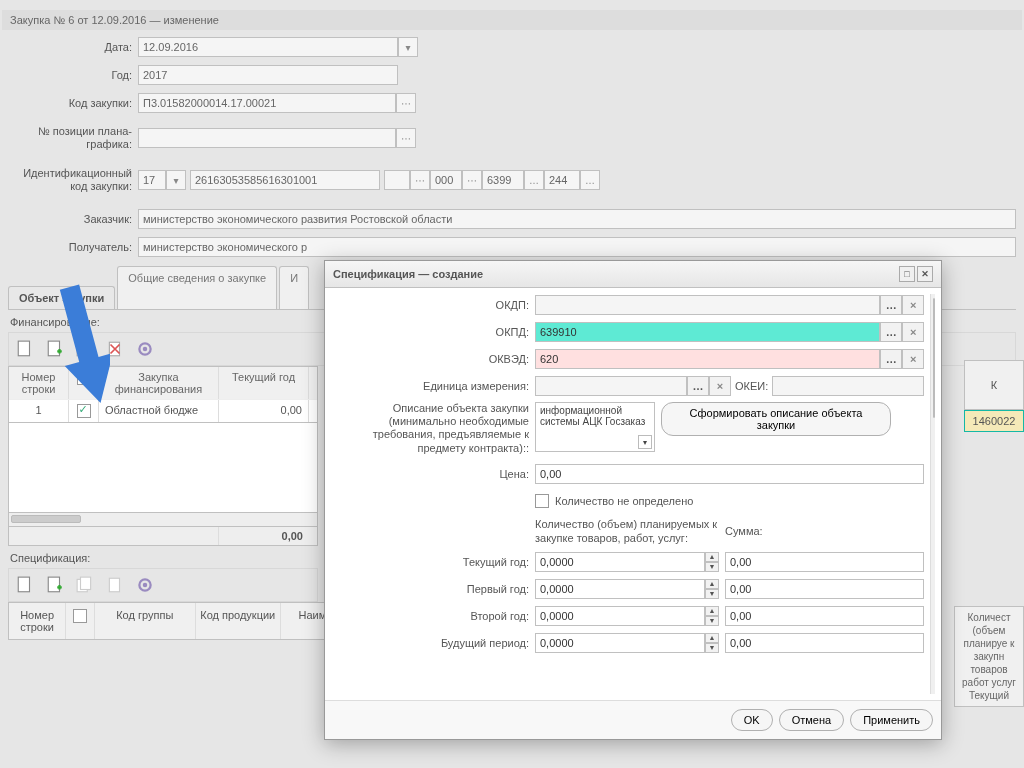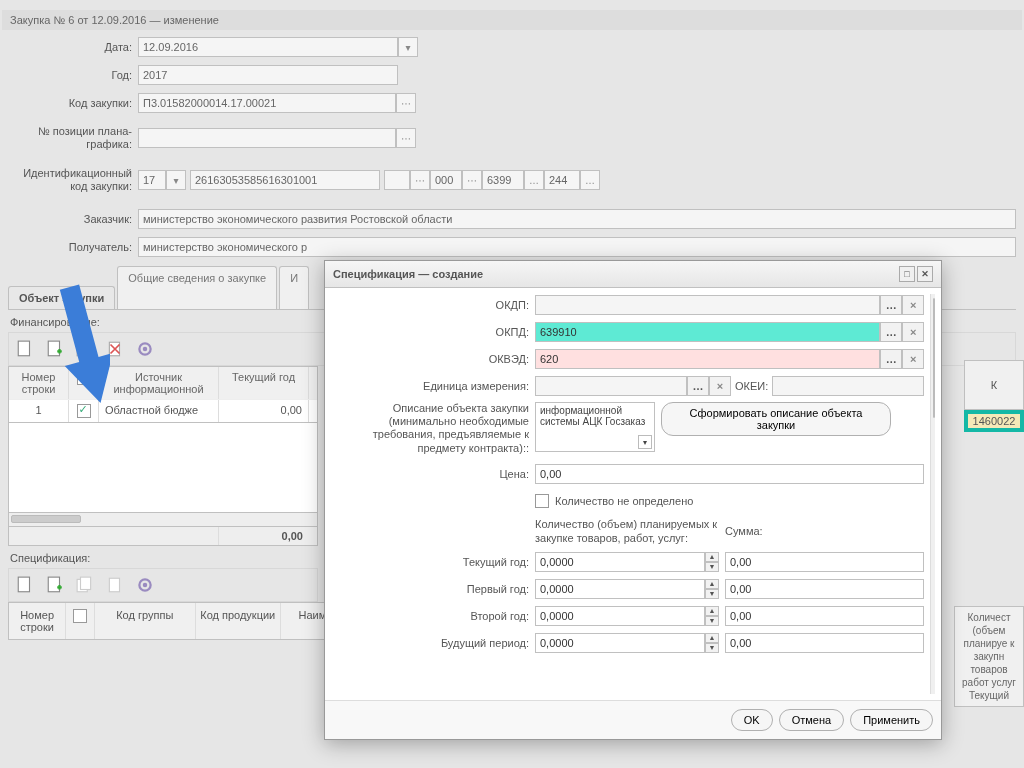--- a/index.html
+++ b/index.html
@@ -43,21 +43,21 @@
 .desc-box { width: 120px; height: 50px; border: 1px solid #c0c0c0; background: #fff; padding: 2px 4px; font-size: 10px; color: #444; overflow: hidden; position: relative; }
 .desc-box .dd { position: absolute; right: 2px; bottom: 2px; width: 14px; height: 14px; border: 1px solid #bbb; display: inline-flex; align-items: center; justify-content: center; font-size: 8px; }
 .btn { height: 22px; padding: 0 12px; border: 1px solid #b0b0b0; background: #f6f6f6; cursor: pointer; font-size: 11px; border-radius: 12px; }
 .modal-footer { border-top: 1px solid #ddd; padding: 8px; display: flex; justify-content: flex-end; gap: 6px; background: #f8f8f8; }
 .spinner { display: flex; flex-direction: column; }
 .spinner .sp { width: 14px; height: 10px; border: 1px solid #c0c0c0; background: #f2f2f2; display: flex; align-items: center; justify-content: center; font-size: 7px; cursor: pointer; }
 .checkbox { width: 14px; height: 14px; border: 1px solid #999; background: #fff; display: inline-block; vertical-align: middle; }
 .arrow-overlay { position: absolute; top: 280px; left: 30px; z-index: 50; }
 .right-slice { position: absolute; top: 360px; right: 0; width: 60px; }
 .right-slice .head { height: 50px; border: 1px solid #c0c0c0; background: #f0f0f0; display: flex; align-items: center; justify-content: center; text-align: center; }
-.right-slice .cell { height: 22px; border: 4px solid #14b8a6; background: #f9f9f9; display: flex; align-items: center; justify-content: center; }
+.right-slice .cell { height: 22px; border: 1px solid #14b8a6; background: #f9f9f9; display: flex; align-items: center; justify-content: center; }
 .right-slice2 { position: absolute; top: 606px; right: 0; width: 70px; border: 1px solid #c0c0c0; background: #f0f0f0; padding: 4px; text-align: center; font-size: 10px; line-height: 1.3; color: #666; }
 </style>
 </head>
 <body>
 
 <div class="window-title">Закупка № 6 от 12.09.2016 — изменение</div>
 
 <div class="form-area">
   <div class="row">
     <div class="lbl">Дата:</div>
@@ -139,21 +139,21 @@
           <circle cx="8" cy="8" r="5" fill="none" stroke="#9a8bc0" stroke-width="2"></circle>
           <circle cx="8" cy="8" r="2" fill="#9a8bc0"></circle>
         </svg>
       </span>
   </div>
 
   <div class="grid" style="width:310px">
     <div class="grid-head">
       <div class="cell c1"><span>Номер строки</span></div>
       <div class="cell c2"><span class="checkbox" style="position:relative"><span style="position:absolute;left:1px;top:-2px;color:#3a7;">✓</span></span></div>
-      <div class="cell c3"><span>Источник информационной</span></div>
+      <div class="cell c3"><span>Закупка финансирования</span></div>
       <div class="cell c4"><span>Текущий год</span></div>
     </div>
     <div class="grid-row">
       <div class="cell c1">1</div>
       <div class="cell c2"><span class="checkbox" style="position:relative"><span style="position:absolute;left:1px;top:-2px;color:#3a7;">✓</span></span></div>
       <div class="cell c3" style="text-align:left">Областной бюдже</div>
       <div class="cell c4" style="text-align:right">0,00</div>
     </div>
   </div>
   <div style="height:90px;width:310px;border:1px solid #c0c0c0;border-top:none;background:#fff"></div>

